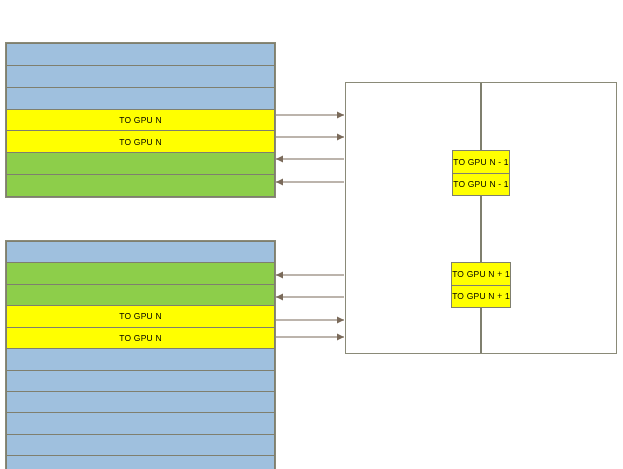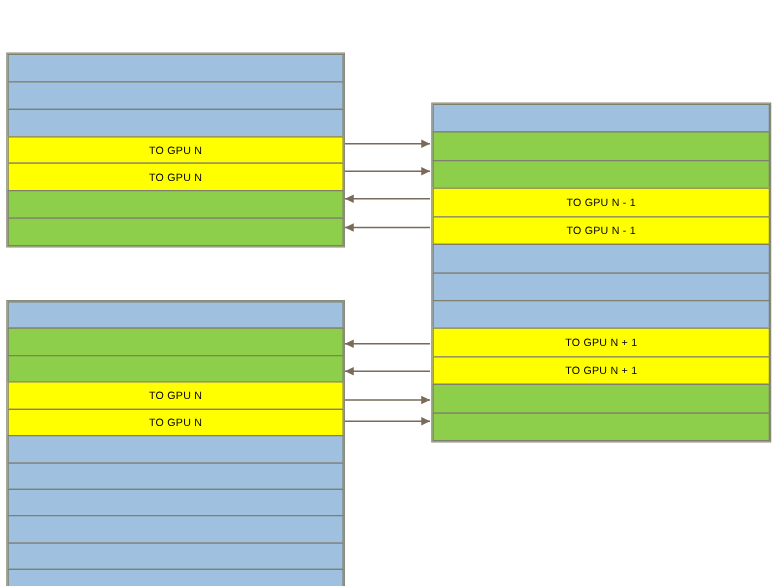--- a/index.html
+++ b/index.html
@@ -149,21 +149,21 @@
       <div class="row blue" style="flex: 1 1 0px; background: rgb(159, 192, 222); border-color: rgb(127, 127, 110);">
         <span class="row-label" style="color: rgb(0, 0, 0);"></span>
       </div>
       <div class="row blue" style="flex: 1 1 0px; background: rgb(159, 192, 222); border-color: rgb(127, 127, 110);">
         <span class="row-label" style="color: rgb(0, 0, 0);"></span>
       </div>
       <div class="row blue" style="flex: 1 1 0px; background: rgb(159, 192, 222); border-color: rgb(127, 127, 110);">
         <span class="row-label" style="color: rgb(0, 0, 0);"></span>
       </div>
     </div>
-    <div class="block" style="left: 345px; top: 45px; width: 272px; height: 272px;">
+    <div class="block" style="left: 345px; top: 45px; width: 272px; height: 272px; align-items: center;">
       <div class="row blue" style="flex: 1 1 0px; background: rgb(159, 192, 222); border-color: rgb(127, 127, 110);">
         <span class="row-label" style="color: rgb(0, 0, 0);"></span>
       </div>
       <div class="row green" style="flex: 1 1 0px; background: rgb(141, 206, 74); border-color: rgb(127, 127, 110);">
         <span class="row-label" style="color: rgb(0, 0, 0);"></span>
       </div>
       <div class="row green" style="flex: 1 1 0px; background: rgb(141, 206, 74); border-color: rgb(127, 127, 110);">
         <span class="row-label" style="color: rgb(0, 0, 0);"></span>
       </div>
       <div class="row yellow" style="flex: 1 1 0px; background: rgb(255, 255, 0); border-color: rgb(127, 127, 110);">

